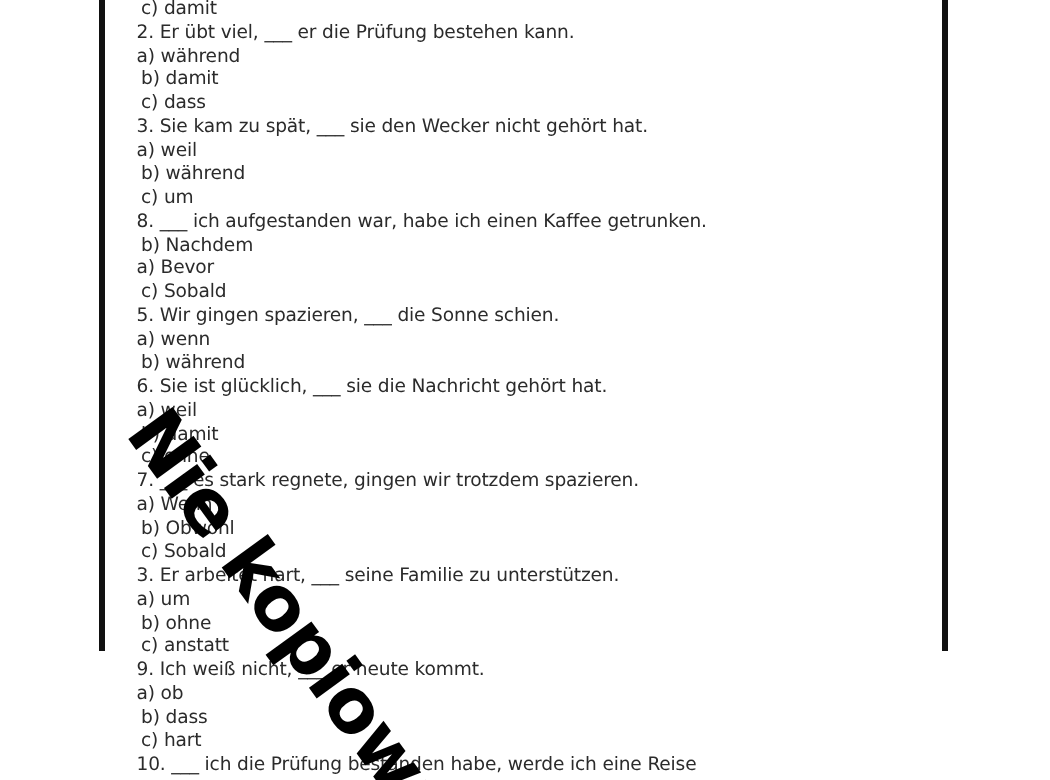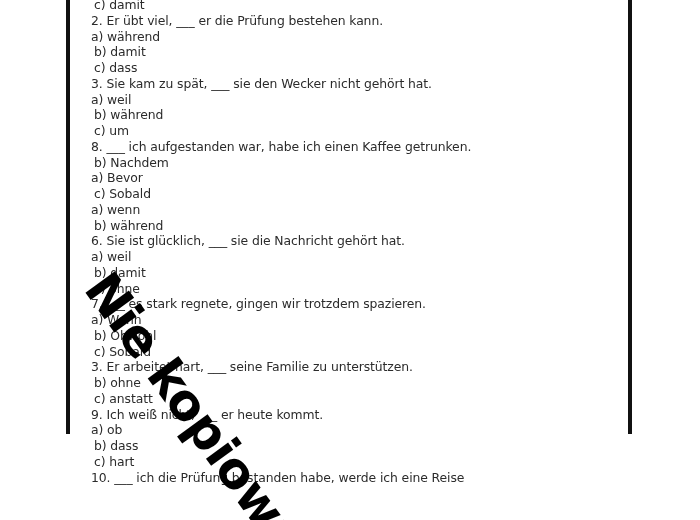--- a/index.html
+++ b/index.html
@@ -66,31 +66,33 @@
     <div class="line opt-indent">b) damit</div>
     <div class="line opt-indent">c) dass</div>
     <div class="line">3. Sie kam zu spät, ___ sie den Wecker nicht gehört hat.</div>
     <div class="line">a) weil</div>
     <div class="line opt-indent">b) während</div>
     <div class="line opt-indent">c) um</div>
     <div class="line">8. ___ ich aufgestanden war, habe ich einen Kaffee getrunken.</div>
     <div class="line opt-indent">b) Nachdem</div>
     <div class="line">a) Bevor</div>
     <div class="line opt-indent">c) Sobald</div>
+    <div class="line">5. Wir gingen spazieren, ___ die Sonne schien.</div>
     <div class="line">a) wenn</div>
     <div class="line opt-indent">b) während</div>
     <div class="line">6. Sie ist glücklich, ___ sie die Nachricht gehört hat.</div>
     <div class="line">a) weil</div>
     <div class="line opt-indent">b) damit</div>
     <div class="line opt-indent">c) ohne</div>
     <div class="line">7. ___ es stark regnete, gingen wir trotzdem spazieren.</div>
     <div class="line">a) Wenn</div>
     <div class="line opt-indent">b) Obwohl</div>
     <div class="line opt-indent">c) Sobald</div>
     <div class="line">3. Er arbeitet hart, ___ seine Familie zu unterstützen.</div>
+    <div class="line">a) um</div>
     <div class="line opt-indent">b) ohne</div>
     <div class="line opt-indent">c) anstatt</div>
     <div class="line">9. Ich weiß nicht, ___ er heute kommt.</div>
     <div class="line">a) ob</div>
     <div class="line opt-indent">b) dass</div>
     <div class="line opt-indent">c) hart</div>
     <div class="line">10. ___ ich die Prüfung bestanden habe, werde ich eine Reise</div>
   </div>
 </div>
 

